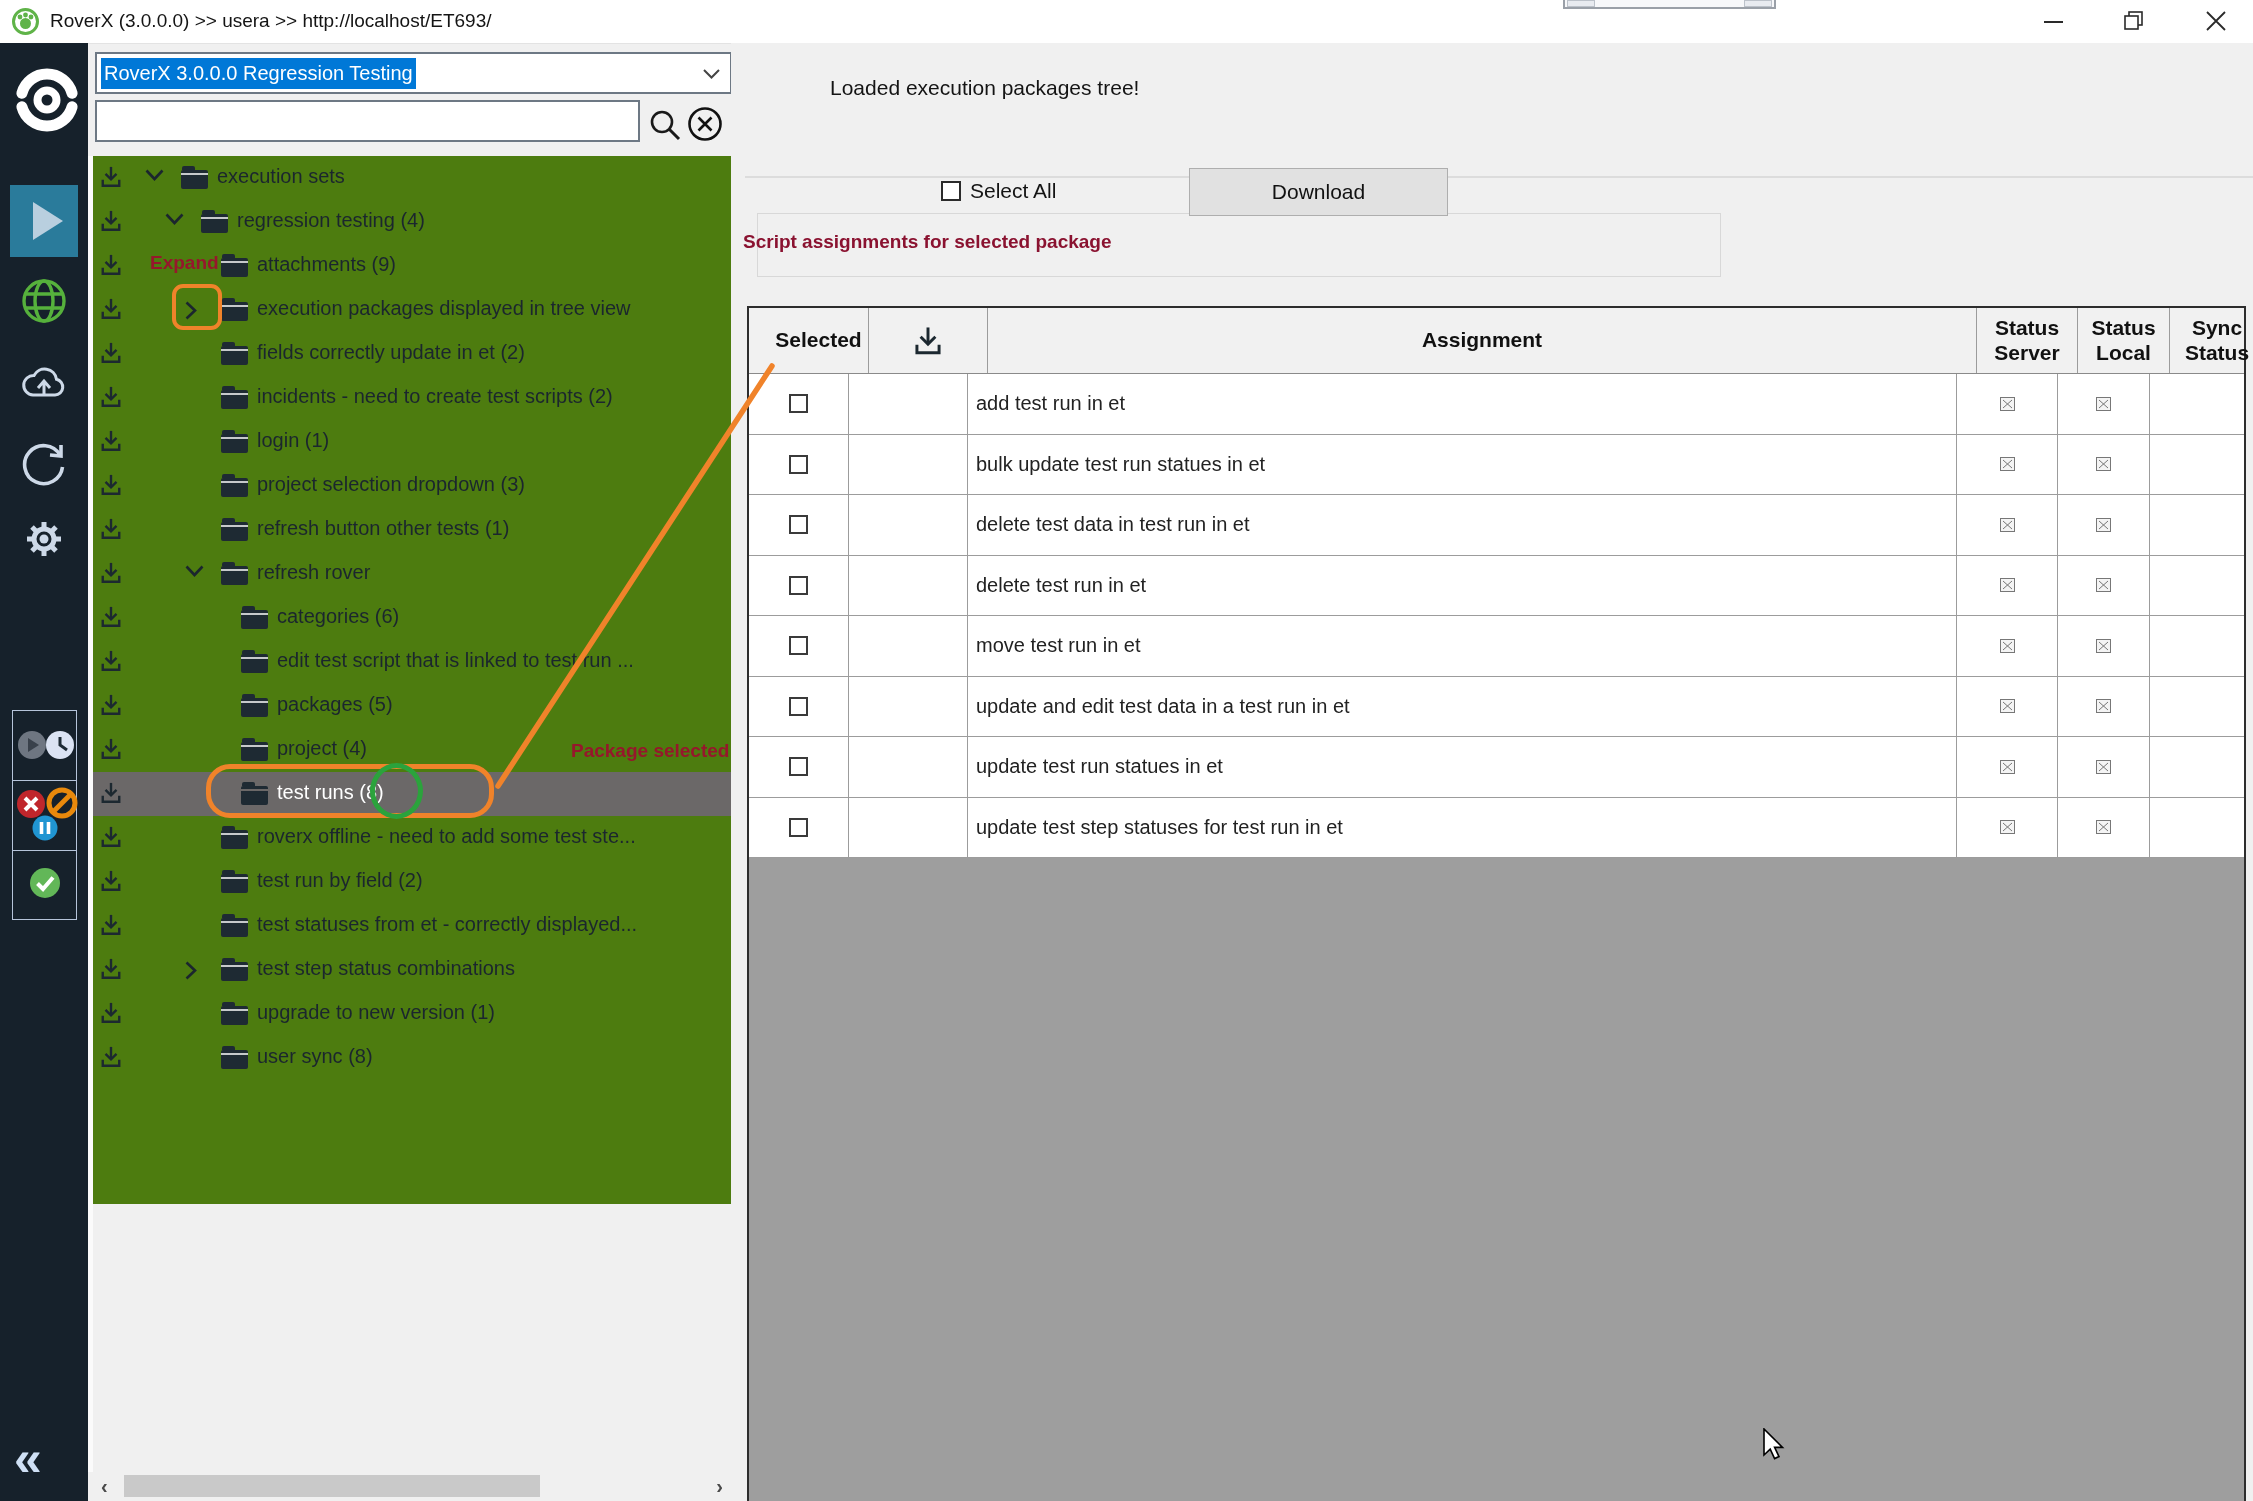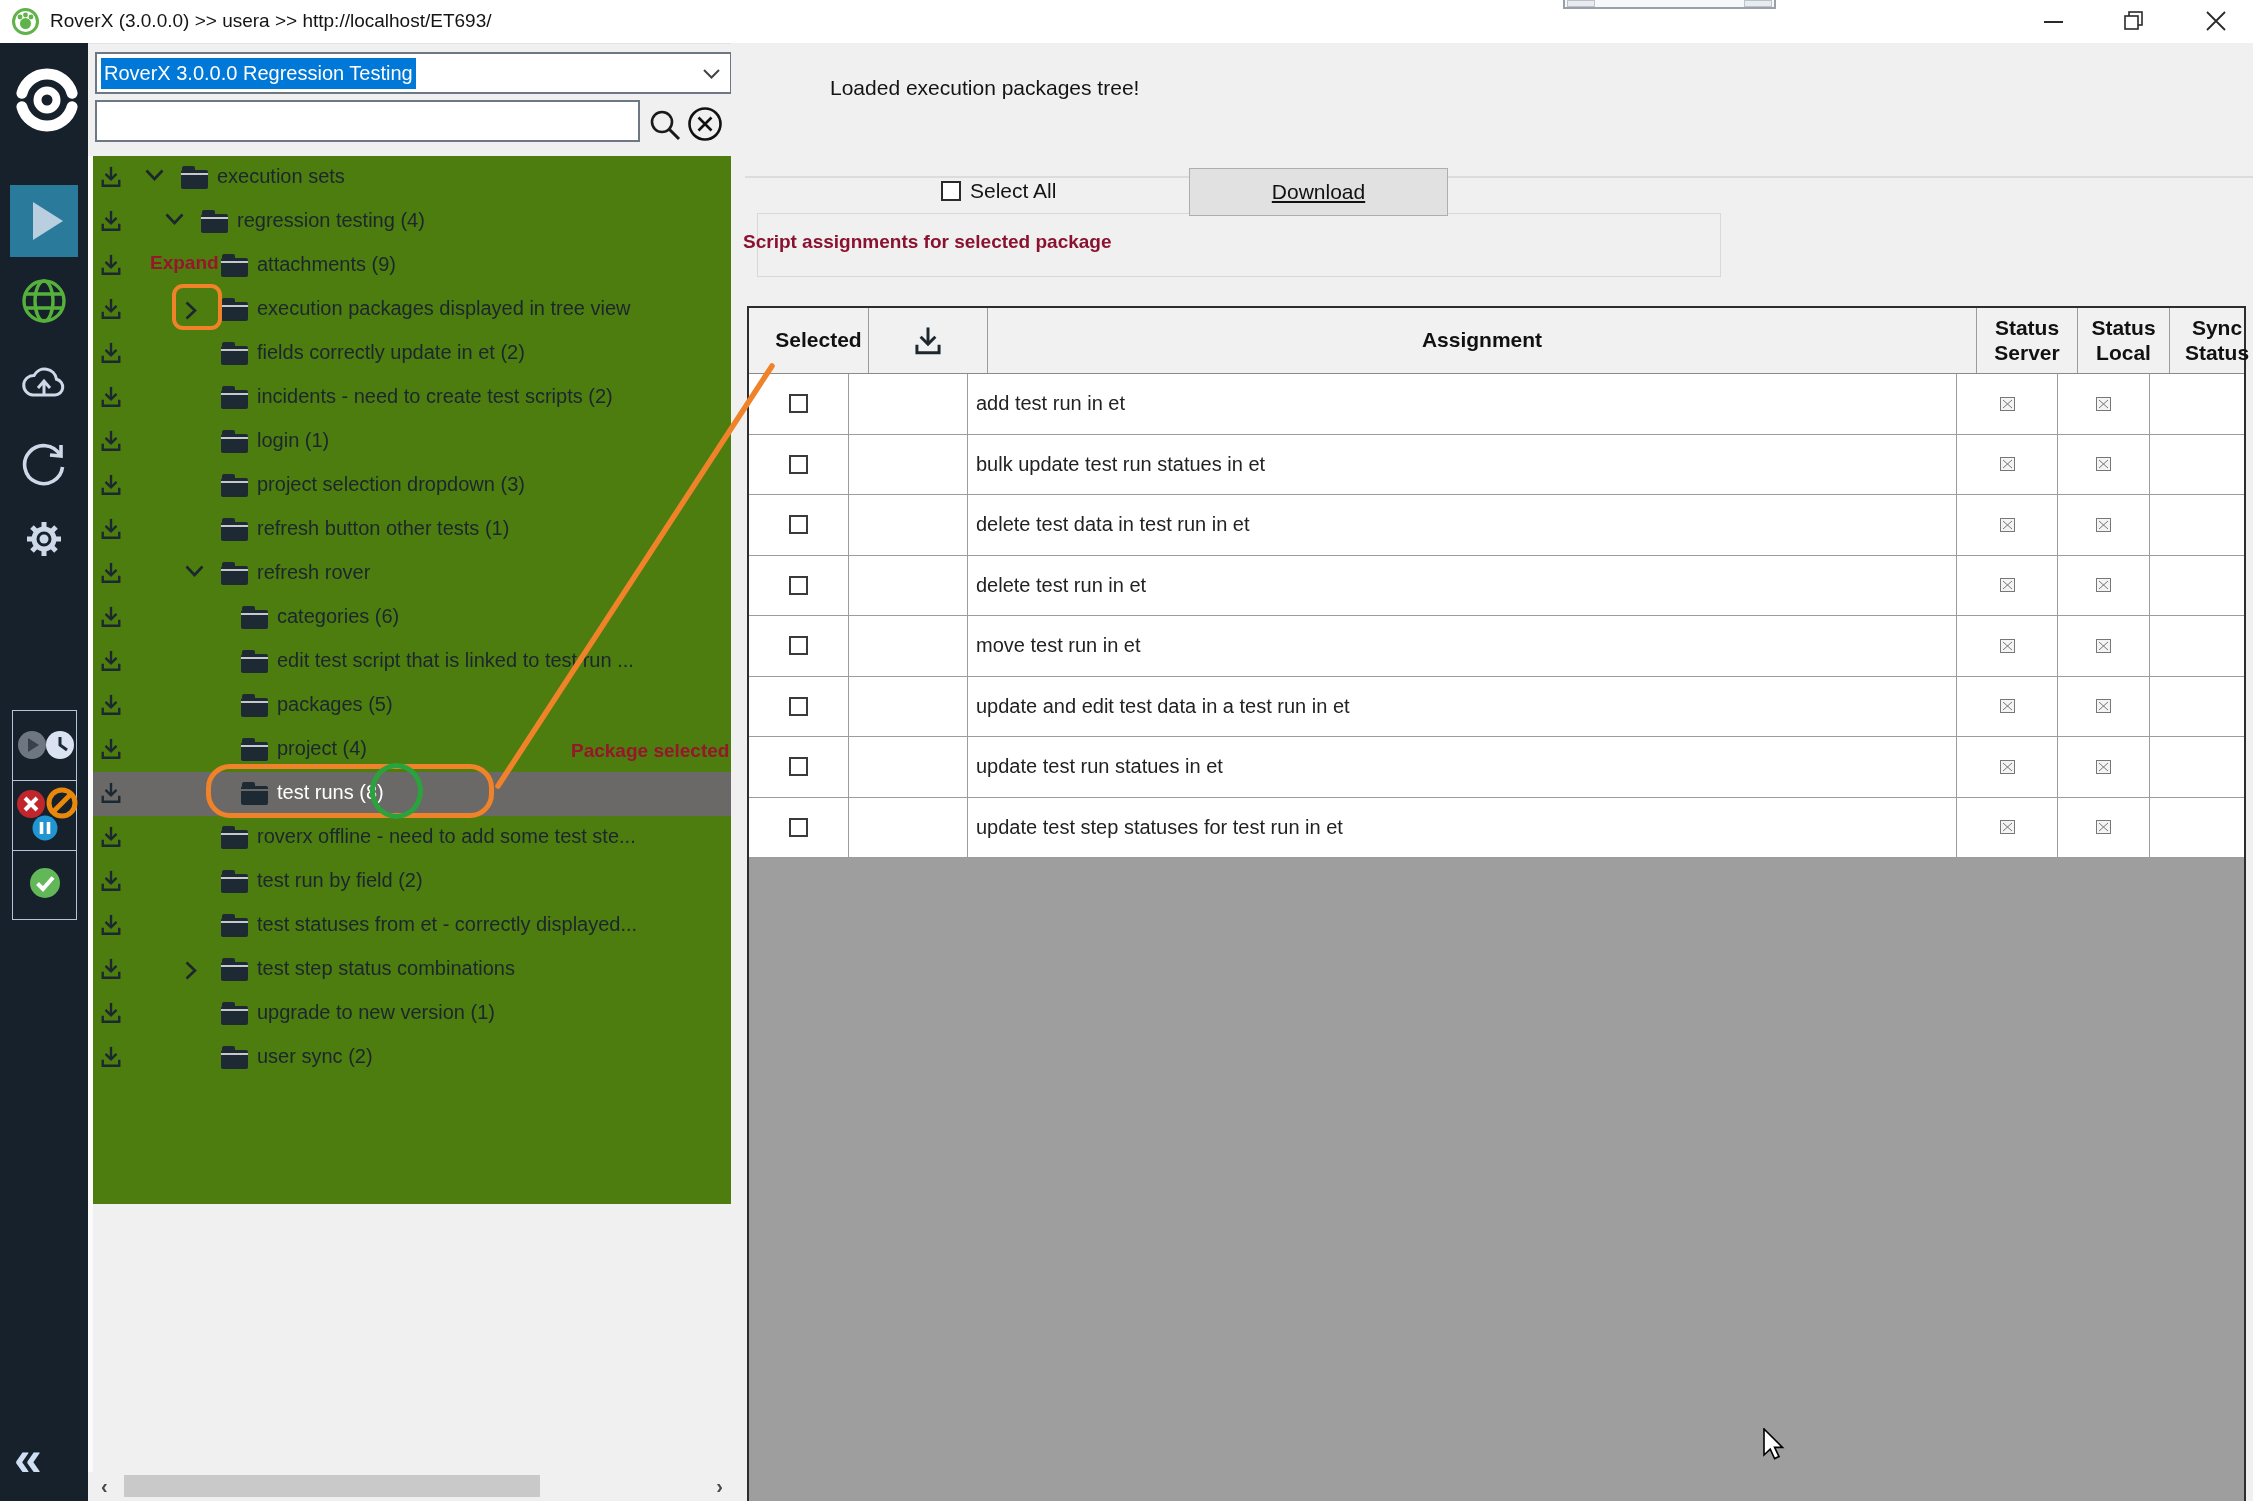--- a/index.html
+++ b/index.html
@@ -48,21 +48,21 @@
   #hs-thumb{position:absolute;left:31px;top:3px;width:416px;height:22px;background:#c9c9c9;}
   
   #main{left:731px;top:43px;width:1522px;height:1458px;background:#f0f0f0;}
   #msg{left:99px;top:33px;font-size:21px;color:#141414;}
   #sep{left:14px;top:133px;width:1508px;height:0;border-top:2px solid #dcdcdc;}
   #groupbox{left:26px;top:170px;width:962px;height:62px;border:1px solid #d8d8d8;}
   .cb{display:inline-block;width:20px;height:20px;background:#fff;border:2px solid #2b2b2b;box-sizing:border-box;}
   #selall-cb{left:210px;top:138px;}
   #selall-label{left:239px;top:136px;font-size:21px;color:#141414;}
   #dl-btn{left:458px;top:125px;width:259px;height:48px;background:#e1e1e1;border:1px solid #aeaeae;box-sizing:border-box;
-          display:flex;align-items:center;justify-content:center;font-size:21px;color:#111;text-decoration:underline;}
+          display:flex;align-items:center;justify-content:center;font-size:21px;color:#111;}
   #section-label{left:12px;top:188px;font-size:19px;font-weight:bold;color:#8a1230;}
   
   #tbl{left:16px;top:263px;width:1499px;height:1195px;background:#9e9e9e;border:2px solid #2d2d2d;border-bottom:none;box-sizing:border-box;}
   .tgrid{display:grid;grid-template-columns:100px 119px 989px 101px 92px 94px;}
   #tbl-head{height:66px;background:#f1f1f1;border-bottom:1px solid #8a8a8a;box-sizing:border-box;padding-left:20px;}
   .hc{border-right:1px solid #9c9c9c;display:flex;flex-direction:column;align-items:center;justify-content:center;
       font-size:21px;font-weight:bold;color:#111;line-height:1.15;}
   .hc:last-child,.tc:last-child{border-right:none;}
   .trowT{height:60.5px;background:#ffffff;border-bottom:1px solid #9c9c9c;box-sizing:border-box;}
   .tc{border-right:1px solid #9c9c9c;display:flex;align-items:center;justify-content:center;font-size:20px;color:#222;}
@@ -496,21 +496,21 @@
           <span class="tdl">
             <svg width="22" height="24" viewBox="0 0 24 26">
  <g fill="none" stroke="#1c2830" stroke-width="2.6">
                 <path d="M12 2 v12"></path>
                 <path d="M6 9.5 l6 6 6-6"></path>
                 <path d="M3 16 v6.5 h18 V16"></path>
               </g>
             </svg>
           </span>
           <span class="folder" style="left:128px"></span>
-          <span class="tlabel" style="left:164px">user sync (2)</span>
+          <span class="tlabel" style="left:164px">user sync (8)</span>
         </div>
       </div>
 
     <div class="abs" id="hscroll">
       <span class="hs-arrow" style="left:8px;">‹</span>
       <span class="abs" id="hs-thumb"></span>
       <span class="hs-arrow" style="right:8px;">›</span>
     </div>
   </div>
 

